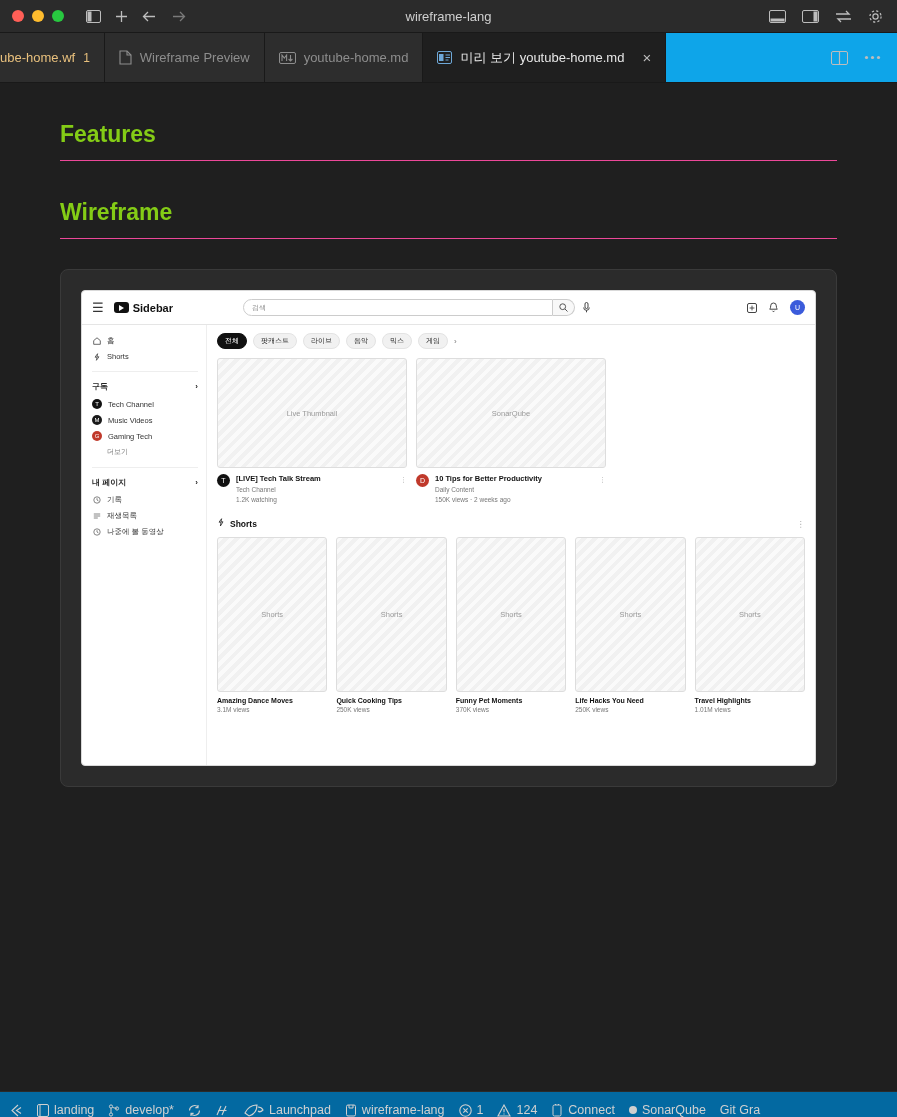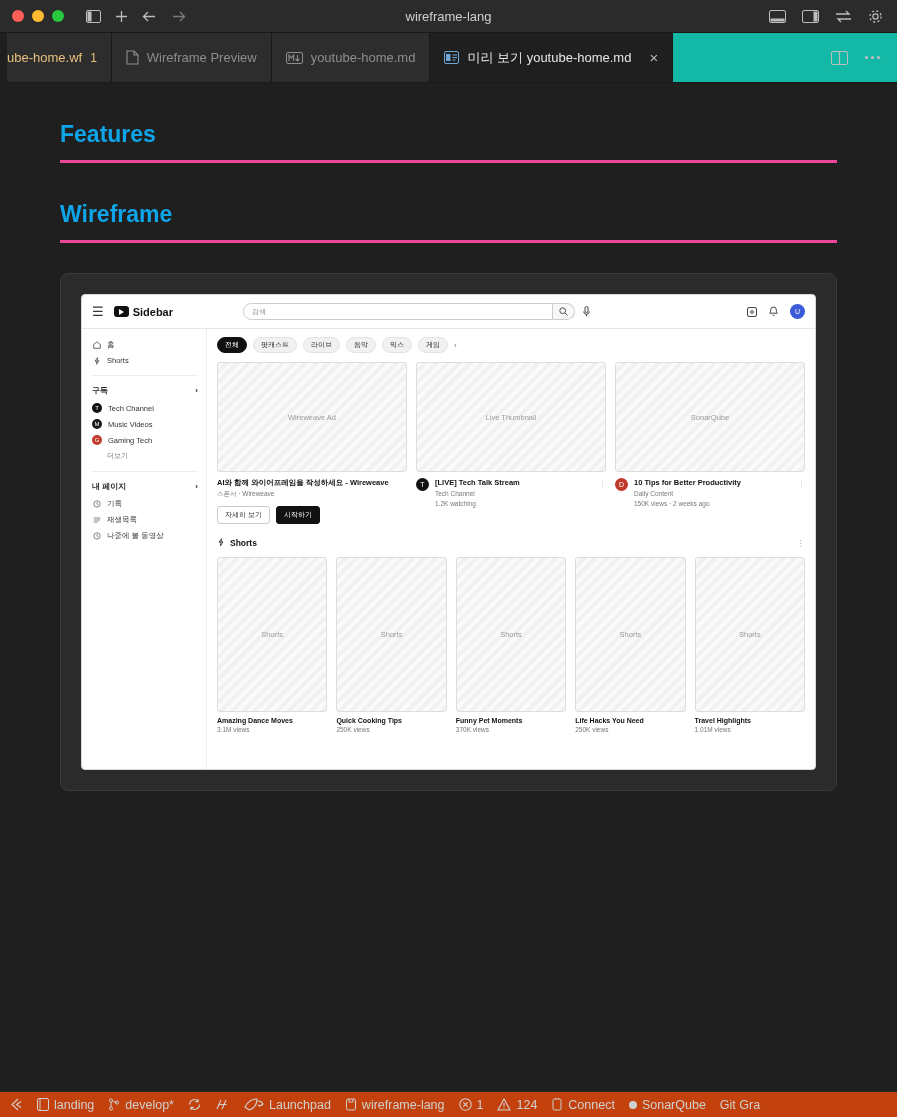--- a/index.html
+++ b/index.html
@@ -26,25 +26,24 @@
   .tb-right-icons { display:flex; align-items:center; gap: 16px; position:absolute; right: 14px; top: 0; height: 33px;}
   .tb-title {
     position: absolute; left: 0; right: 0; text-align: center;
     font-size: 13px; color: #cfcfcf; line-height: 33px; pointer-events: none;
   }
   .ic { color: #bdbdbd; display: inline-flex; align-items:center; justify-content:center; }
   .ic svg { display:block; }
 
   
   .tabstrip {
-    height: 50px; background: #14b8a6;
+    height: 50px; background: #0ea5e9;
     display: flex; align-items: stretch;
     border-bottom: 1px solid #191919;
     position: relative;
-    margin-left: 7px;
   }
   .tab {
     display: flex; align-items: center; gap: 8px;
     padding: 0 14px; font-size: 13px; color: #8d8d8d;
     border-right: 1px solid #191919;
     background: #2d2d2d; white-space: nowrap;
     max-width: 260px;
   }
   .tab.partial { color: #e8c07d; padding-left: 0; }
   .tab.partial .tab-label { color: #e8c07d; }
@@ -62,23 +61,23 @@
     color: #d6d6d6;
   }
   h1.docH1 {
     font-size: 33px; font-weight: bold; color: #ececec;
     margin: 30px 0 0 0; padding-bottom: 16px;
     border-bottom: 1px solid #3d3d3d;
     letter-spacing: .2px;
   }
   p.lead { font-size: 16.5px; color: #d3d3d3; margin: 26px 0 0 0; }
   h2.docH2 {
-    font-size: 23px; font-weight: bold; color: #0ea5e9;
+    font-size: 23px; font-weight: bold; color: #84cc16;
     margin: 38px 0 0 0; padding-bottom: 12px;
-    border-bottom: 3px solid #ec4899;
+    border-bottom: 1px solid #ec4899;
   }
   ul.features { margin: 20px 0 0 0; padding-left: 48px; }
   ul.features li { font-size: 16.5px; color: #d3d3d3; margin-bottom: 10px; line-height: 1.35; }
 
   
   .wfcard {
     margin-top: 30px;
     background: #2b2b2b;
     border: 1px solid #3a3a3a;
     border-radius: 8px;
@@ -178,22 +177,22 @@
     background: repeating-linear-gradient(135deg, #fafafa 0 4px, #f1f1f1 4px 8px);
     display: flex; align-items: center; justify-content: center;
     font-size: 7.5px; color: #9a9a9a;
   }
   .stitle { font-size: 7px; font-weight: bold; color: #111; margin-top: 5px; }
   .ssub { font-size: 6.5px; color: #777; margin-top: 2px; }
 
   
   .statusbar {
     position: absolute; bottom: 0; left: 0; right: 0;
-    height: 26px; background: #c2410c;
-    display: flex; align-items: center; gap: 14px;
+    height: 26px; background: #0369a1;
+    display: flex; align-items: flex-end; gap: 14px;
     padding: 0 10px; font-size: 12.5px; color: #d0d0d0;
     border-top: 1px solid #2a2a2a;
   }
   .sb { display: flex; align-items: center; gap: 5px; white-space: nowrap; }
   .sb .gdot { width: 8px; height: 8px; border-radius: 50%; background: #cfcfcf; display:inline-block;}
 </style>
 </head>
 <body>
 
 <div class="titlebar">
@@ -426,33 +425,20 @@
             <span class="chip">팟캐스트</span>
             <span class="chip">라이브</span>
             <span class="chip">음악</span>
             <span class="chip">믹스</span>
             <span class="chip">게임</span>
             <span class="chip-arrow">›</span>
           </div>
 
           <div class="grid3">
 
-            <div>
-              <div class="thumb">Wireweave Ad</div>
-              <div class="meta">
-                <div>
-                  <div class="t">AI와 함께 와이어프레임을 작성하세요 - Wireweave</div>
-                  <div class="s">스폰서 · Wireweave</div>
-                </div>
-              </div>
-              <div class="adbtns">
-                <span class="btn-o">자세히 보기</span>
-                <span class="btn-f">시작하기</span>
-              </div>
-            </div>
 
             <div>
               <div class="thumb">Live Thumbnail</div>
               <div class="meta">
                 <span class="av" style="background:#111">T</span>
                 <div>
                   <div class="t">[LIVE] Tech Talk Stream</div>
                   <div class="s">Tech Channel</div>
                   <div class="s">1.2K watching</div>
                 </div>

